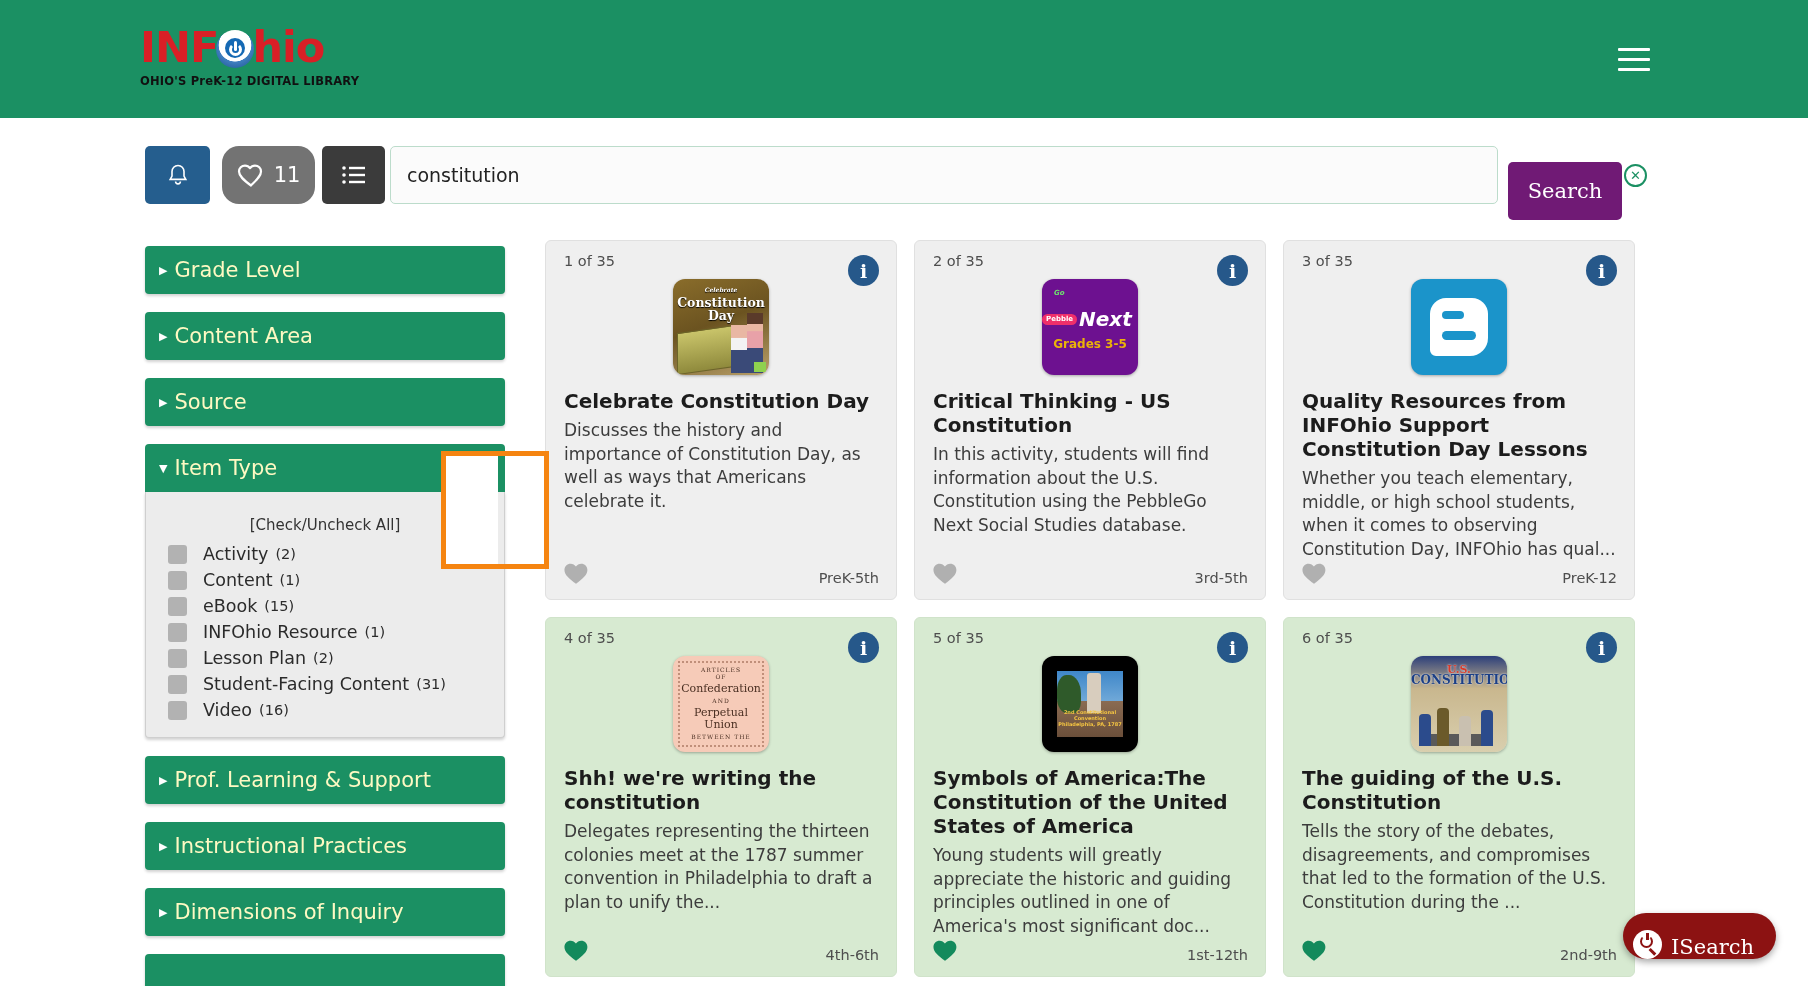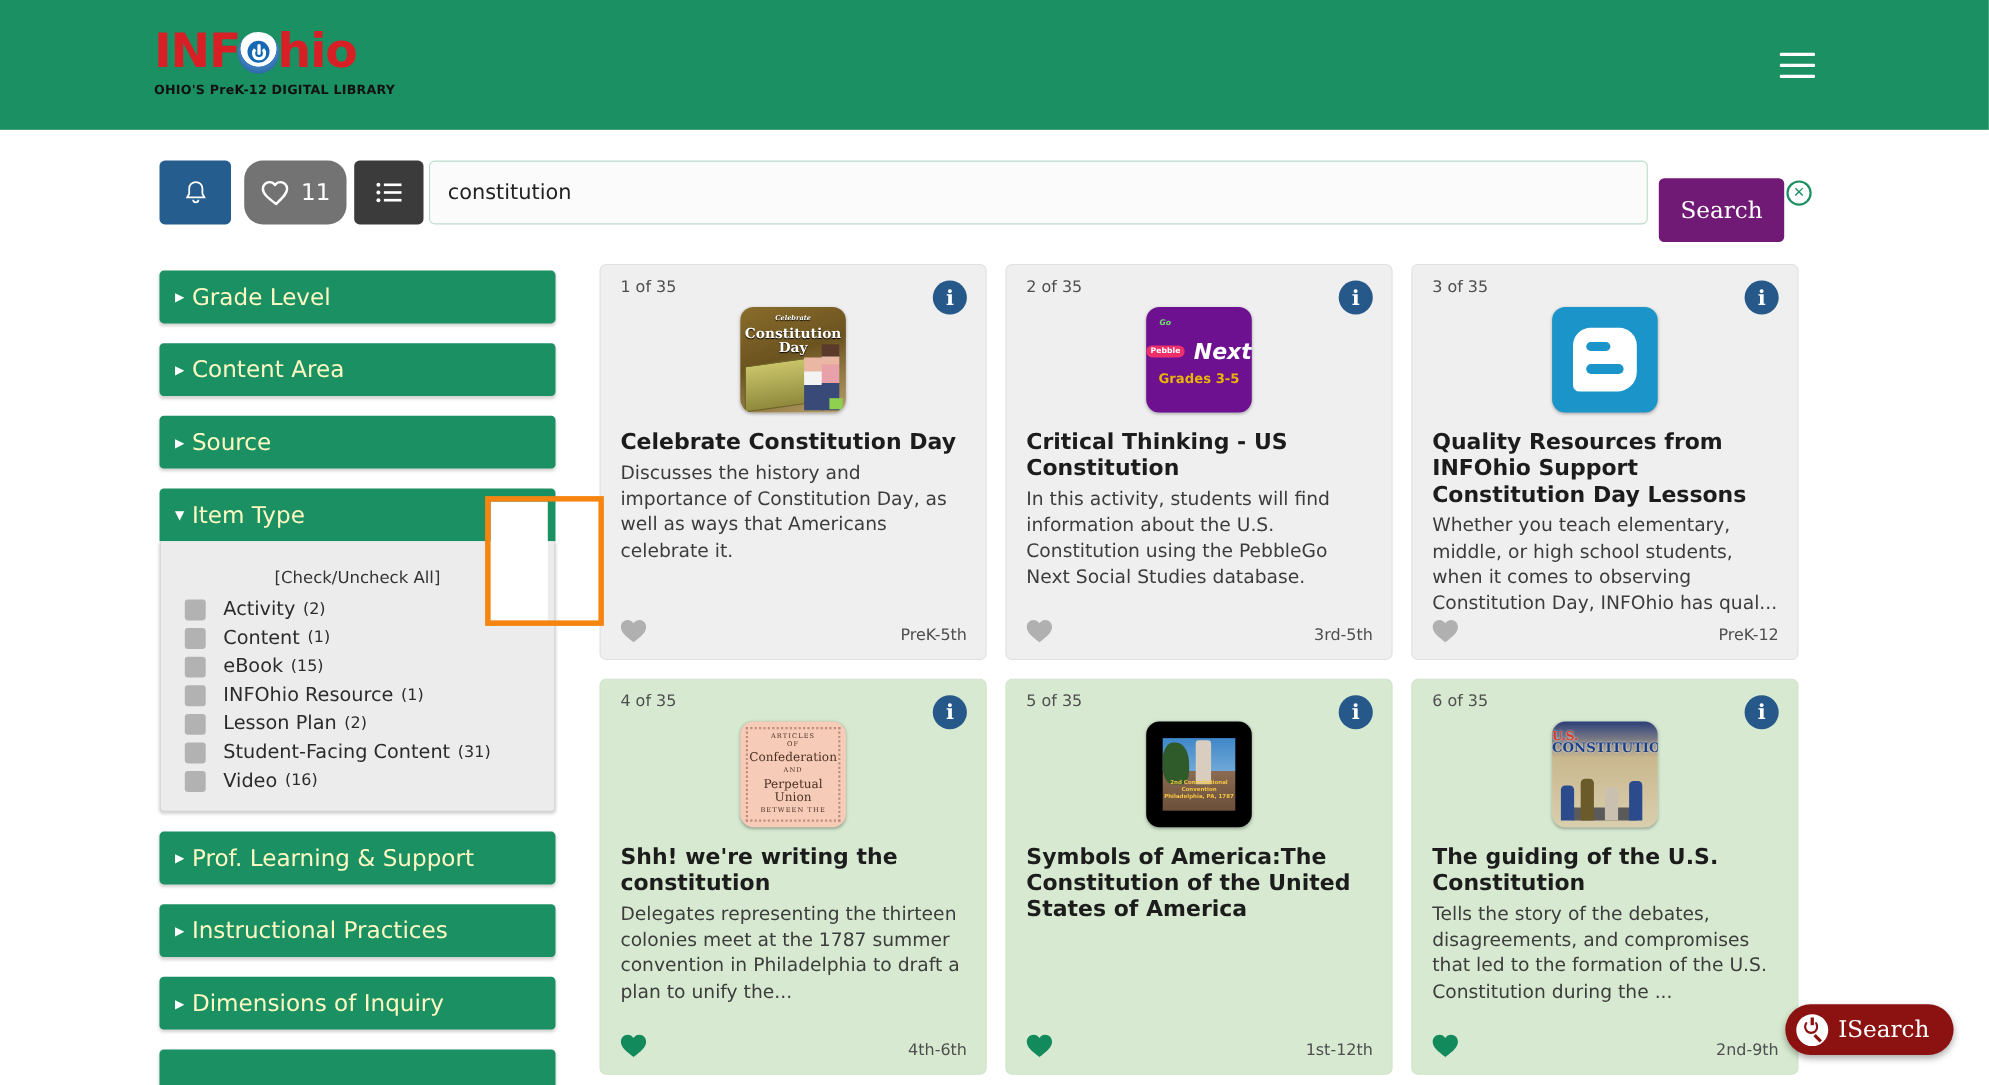--- a/index.html
+++ b/index.html
@@ -183,21 +183,21 @@
     position: absolute; right: 6px; bottom: 2px; width: 16px; height: 60px;
     background: linear-gradient(180deg,#5a3a2a 0%, #5a3a2a 18%, #e9b7a3 19%, #e9b7a3 30%, #e8a1a8 31%, #e8a1a8 58%, #3a4a78 59%);
   }
   .t-constday .cd-badge {
     position:absolute; right:3px; bottom:3px; width:12px; height:10px; background:#8fd14f;
   }
 
   .t-pebble { background: #6d1190; }
   .t-pebble .pg-row {
     position: absolute; top: 28px; left: 0; right: 0;
-    display: flex; align-items: center; justify-content: space-between; gap: 2px;
+    display: flex; align-items: center; justify-content: flex-start; gap: 2px;
   }
   .t-pebble .pg-pill {
     background: #ef2f6a; color: #fff; font-size: 7px; font-weight: bold;
     border-radius: 7px; padding: 1.5px 4px; line-height: 8px;
   }
   .t-pebble .pg-go {
     position: absolute; left: 12px; top: 10px; color: #6ee36e; font-size: 7px;
     font-weight: bold; font-style: italic;
   }
   .t-pebble .pg-next {
@@ -246,21 +246,21 @@
     position:absolute; left:0; top:4px; width:24px; height:38px;
     background:#2f5a2a; border-radius:40% 50% 30% 40%;
   }
   .t-video .vd-cap {
     position:absolute; left:0; right:0; bottom:10px; text-align:center;
     color:#f5c542; font-size:5px; font-weight:bold; line-height:6px;
   }
 
   .t-creation { background: linear-gradient(180deg,#2c3f7a 0%, #c9b78e 34%, #d9cfae 100%); }
   .t-creation .cr-hdr {
-    position:absolute; top:8px; left:0; right:0; 
+    position:absolute; top:8px; left:0; right:0; text-align:center;
     color:#d63b2a; font-family:"DejaVu Serif","Liberation Serif",serif;
     font-weight:bold; font-size:11px; text-shadow: 0 0 2px #fff;
     line-height:11px;
   }
   .t-creation .cr-sub { color:#1b3f86; font-size:12px; display:block; }
   .t-creation .cr-f1, .t-creation .cr-f2, .t-creation .cr-f3, .t-creation .cr-f4 {
     position:absolute; bottom:6px; width:12px; height:32px; border-radius:4px 4px 0 0;
   }
   .t-creation .cr-f1 { left:8px; background:#2b4b8c; }
   .t-creation .cr-f2 { left:26px; background:#6b5a2a; height:38px; }
@@ -279,21 +279,21 @@
   }
   .annot-mask {
     position: absolute; left: 446px; top: 456px; width: 52px; height: 108px;
     background: #ffffff; z-index: 29;
   }
 
   
   .isearch {
     position: absolute; right: 32px; bottom: 27px;
     height: 46px; padding: 0 22px 0 10px; border-radius: 23px;
-    background: #8c1212; display: flex; align-items: center; gap: 9px;
+    background: #8c1212; display: flex; align-items: flex-end; gap: 9px;
     box-shadow: 0 3px 7px rgba(0,0,0,0.35); cursor: pointer; z-index: 40;
   }
   .isearch-ico {
     width: 29px; height: 29px; border-radius: 50%; background: #fff;
     position: relative;
   }
   .isearch-ico .ring {
     position:absolute; left:7px; top:5px; width:13px; height:13px;
     border:2.5px solid #8c1212; border-radius:50%; border-top-color:transparent;
   }
@@ -527,20 +527,21 @@
           <div class="vd-tree"></div>
             <div class="vd-tower"></div>
           <div class="vd-cap">
             <span>2nd Constitutional Convention</span><br>
             <span>Philadelphia, PA, 1787</span>
           </div>
         </div>
       </div>
     </div>
     <div class="card-title">Symbols of America:The Constitution of the United States of America</div>
+    <div class="card-desc">Young students will greatly appreciate the historic and guiding principles outlined in one of America's most significant doc...</div>
     <div class="heart-btn">
       <svg class="heart-svg" viewBox="0 0 28 25">
         <path d="M14 23.5C6.2 17.8 1.5 13.8 1.5 8.8c0-3.7 2.8-6.5 6.4-6.5 2.3 0 4.3 1.2 5.5 3 1.2-1.8 3.2-3 5.5-3 3.6 0 6.4 2.8 6.4 6.5 0 5-4.7 9-12.3 14.7z" fill="#138a5c"></path>
       </svg>
     </div>
     <div class="grade-label">1st-12th</div>
   </div>
 
   <div class="card saved">
     <div class="card-index">6 of 35</div>

